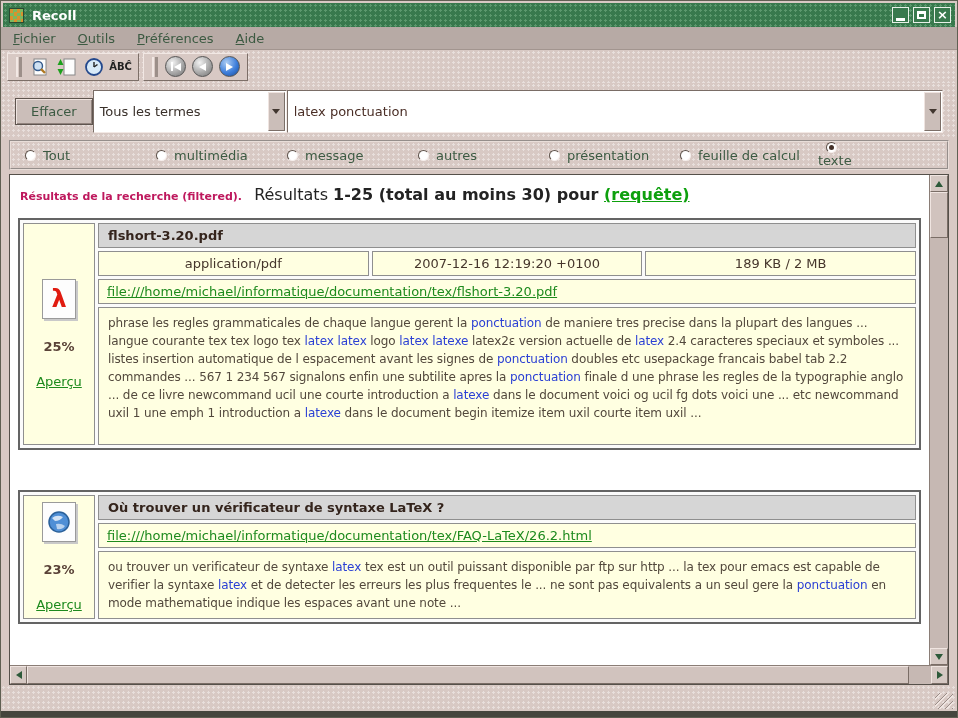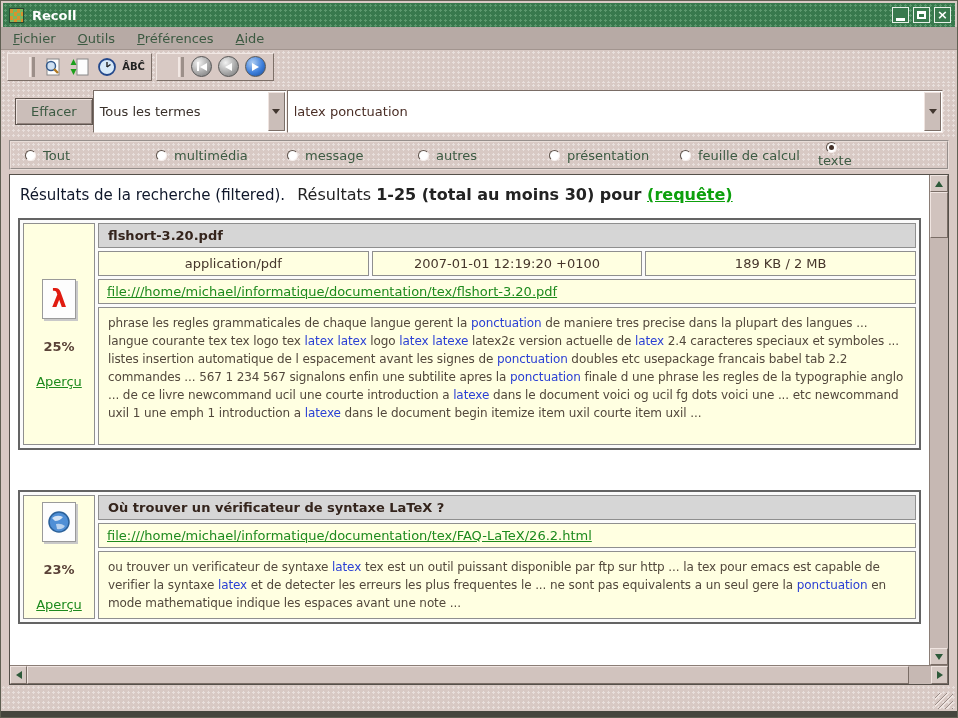--- a/index.html
+++ b/index.html
@@ -28,21 +28,21 @@
   .glyph-x { color:#fff; font-weight:bold; font-size:13px; line-height:10px; }
 
   
   .menubar { height:23px; background:#b7aaa5; display:flex; align-items:center; gap:22px;
     padding:0 12px; color:#3c5a42; flex:0 0 auto; border-bottom:1px solid #a2958f; }
   .menuitem { cursor:default; }
   .mkey { text-decoration:underline; }
 
   
   .toolbar { height:33px; display:flex; align-items:center; padding:2px 0 2px 6px; gap:4px; flex:0 0 auto; }
-  .tgroup { display:flex; align-items:center; height:28px; padding:1px 4px 1px 20px; background:#d8c9c4;
+  .tgroup { display:flex; align-items:center; height:28px; padding:1px 4px 1px 7px; background:#d8c9c4;
     border:1px solid; border-color:#f2e8e4 #7c6f68 #7c6f68 #f2e8e4; }
   .grip { width:6px; height:20px; margin:0 4px 0 1px;
     border-left:2px solid #f2e8e4; box-shadow:-3px 0 0 #9c8f89 inset; }
   .tbtn { width:27px; height:24px; display:flex; align-items:center; justify-content:center; background:transparent; border:none; }
   .abc { font-size:10px; font-weight:bold; color:#222; letter-spacing:0; }
   .ball { width:21px; height:21px; border-radius:50%; border:1px solid #555;
     display:flex; align-items:center; justify-content:center;
     background: radial-gradient(circle at 35% 30%, #f2f2f2, #a9a9a9 55%, #777 95%); }
   .ball.blue { background: radial-gradient(circle at 35% 30%, #aecdf2, #3d7edb 55%, #1c4f9c 95%); }
   .tri-l { width:0; height:0; border-top:4px solid transparent; border-bottom:4px solid transparent; border-right:7px solid #fff; }
@@ -71,21 +71,21 @@
   .fitem:last-child { width:auto;flex-direction:column; }
   .radio { width:11px; height:11px; border-radius:50%; background:#fff; border:1px solid;
     border-color:#5c5048 #f6efec #f6efec #5c5048; display:flex; align-items:center; justify-content:center; }
   .rdot { width:5px; height:5px; border-radius:50%; background:#45322a; }
   .flabel { margin-left:7px; color:#3c5a42; }
 
   
   .results-outer { flex:1 1 auto; margin:0 8px; position:relative; border:1px solid #55504a; background:#fff; }
   .rview { position:absolute; left:0; top:0; right:19px; bottom:19px; background:#fff; overflow:hidden; padding:6px 6px 0 6px; }
   .rhead { padding:4px 4px 8px 4px; }
-  .rhead-title { color:#0f172a; font-weight:normal; font-size:15px; }
+  .rhead-title { color:#be185d; font-weight:bold; font-size:11px; }
   .rhead-sum { color:#232323; font-size:16px; margin-left:8px; }
   .rhead-sum b { color:#232323; }
   .qlink { color:#0da00d; font-weight:bold; text-decoration:underline; cursor:pointer; }
 
   .rcard { display:grid; grid-template-columns:72px 1fr; gap:3px; padding:3px; margin:6px 2px 0 2px;
     border:2px solid #646464; background:#fbfbfb; }
   .rcard + .rcard { margin-top:40px; }
   .rleft { border:1px solid #8f8f8f; background:#ffffe1; display:flex; flex-direction:column;
     align-items:center; justify-content:center; gap:20px; padding:6px 2px; }
   .rpct { font-weight:bold; color:#5a4338; }
@@ -266,21 +266,21 @@
           <div class="docpage">
             <span class="pdfglyph">λ</span>
           </div>
           <div class="rpct">25%</div>
           <a class="rpreview">Aperçu</a>
         </div>
         <div class="rright">
           <div class="rtitle">flshort-3.20.pdf</div>
           <div class="rmeta">
             <div class="rcell">application/pdf</div>
-            <div class="rcell">2007-01-01 12:19:20 +0100</div>
+            <div class="rcell">2007-12-16 12:19:20 +0100</div>
             <div class="rcell">189 KB / 2 MB</div>
           </div>
           <div class="rurl">
             <a>file:///home/michael/informatique/documentation/tex/flshort-3.20.pdf</a>
           </div>
           <div class="rsnippet" style="min-height:138px;"><span>phrase les regles grammaticales de chaque langue gerent la </span><span class="hl">ponctuation</span><span> de maniere tres precise dans la plupart des langues ... langue courante tex tex logo tex </span><span class="hl">latex</span><span> </span><span class="hl">latex</span><span> logo </span><span class="hl">latex</span><span> </span><span class="hl">latexe</span><span> latex2ε version actuelle de </span><span class="hl">latex</span><span> 2.4 caracteres speciaux et symboles ... listes insertion automatique de l espacement avant les signes de </span><span class="hl">ponctuation</span><span> doubles etc usepackage francais babel tab 2.2 commandes ... 567 1 234 567 signalons enfin une subtilite apres la </span><span class="hl">ponctuation</span><span> finale d une phrase les regles de la typographie anglo ... de ce livre newcommand ucil une courte introduction a </span><span class="hl">latexe</span><span> dans le document voici og ucil fg dots voici une ... etc newcommand uxil 1 une emph 1 introduction a </span><span class="hl">latexe</span><span> dans le document begin itemize item uxil courte item uxil ...</span></div>
         </div>
       </div>
 
       <div class="rcard">

